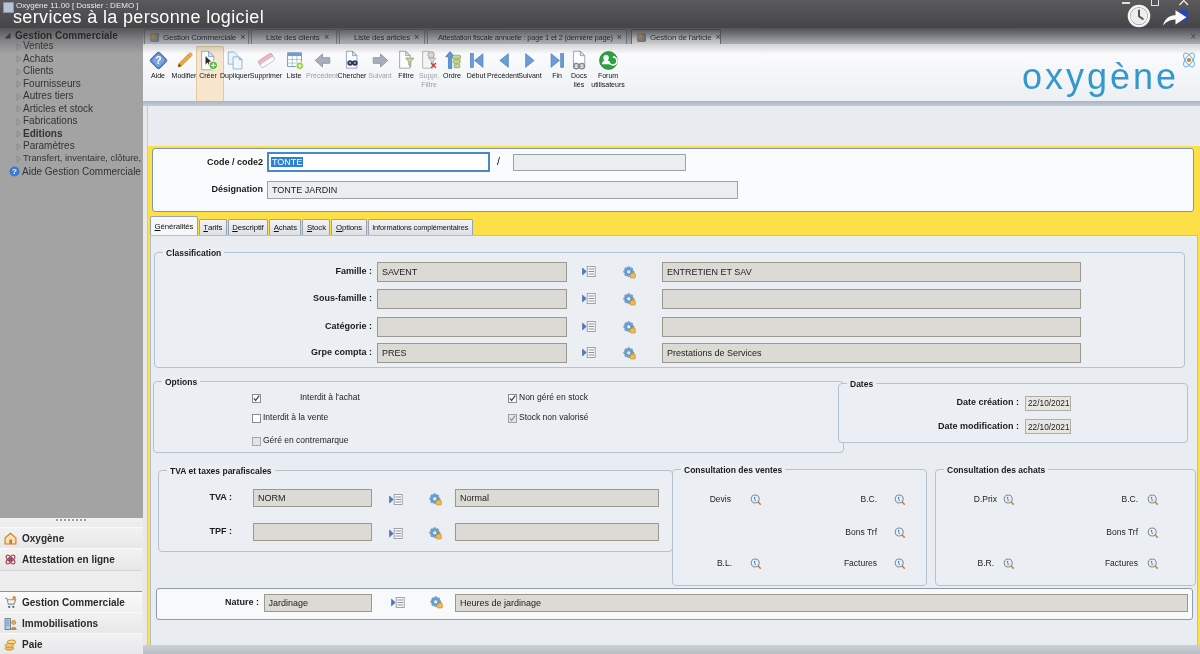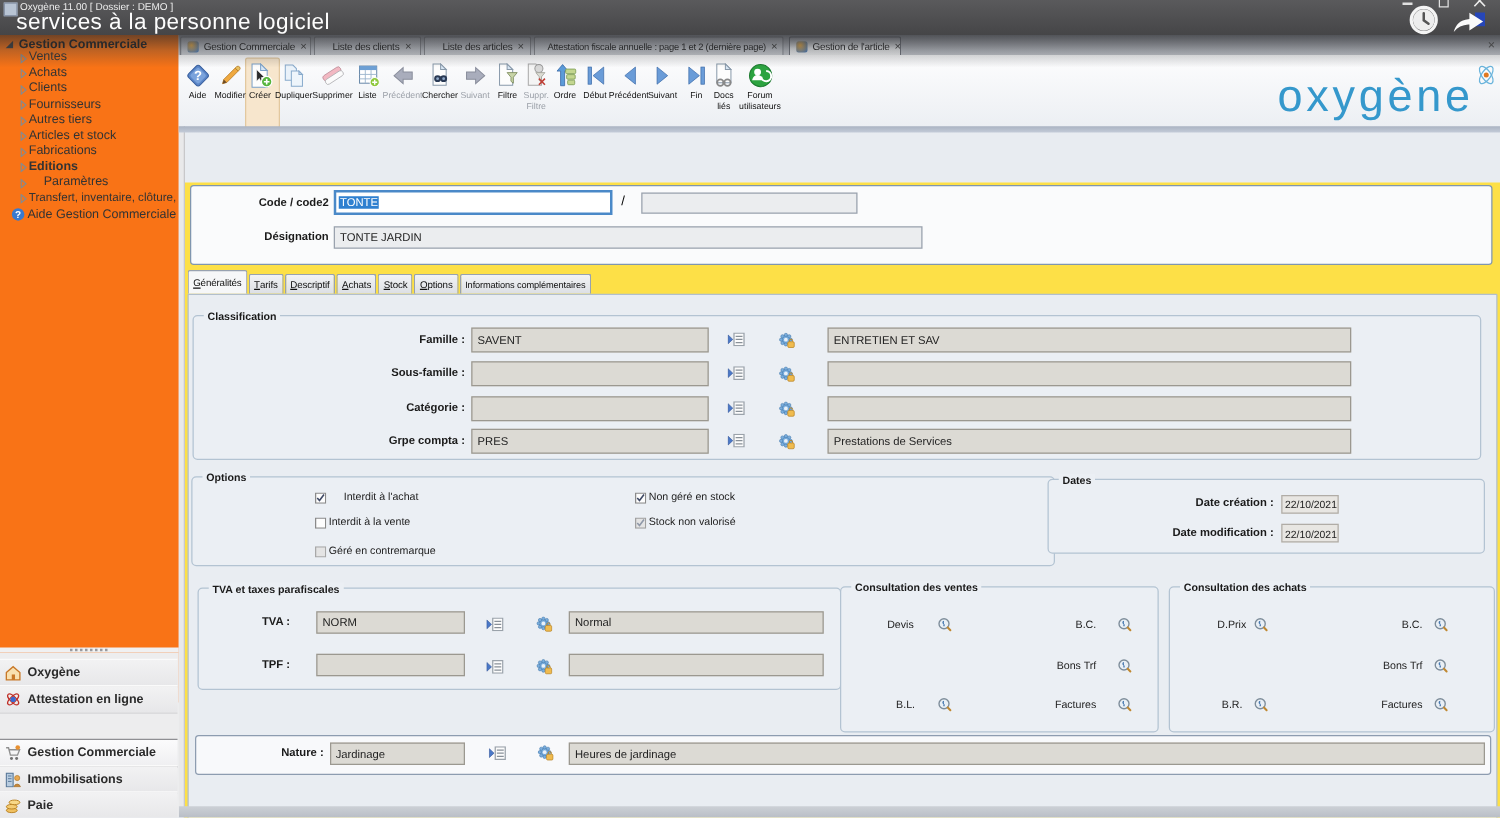--- a/index.html
+++ b/index.html
@@ -28,21 +28,21 @@
   #toolbar{left:143px;top:44px;width:1057px;height:57px;
       background:linear-gradient(#fdfdfe,#eceff3);z-index:5;}
   #band{left:143px;top:101px;width:1057px;height:5px;background:linear-gradient(#aab3c2,#c3cbd8);z-index:5;}
   .tbtn{position:absolute;top:6px;text-align:center;font-size:7px;color:#111;}
   .tbtn .lab{margin-top:0px;line-height:8.5px;}
   .tbtn.dim{color:#9ba0a8;}
   #hl{position:absolute;left:53px;top:2px;width:26px;height:55px;background:#f7e6cd;
       border:1px solid #e2c89f;border-radius:2px;z-index:-1;}
   #logo{left:1022px;top:56px;z-index:6;color:#3598cc;font-size:36px;letter-spacing:3px;}
   
-  #sidebar{left:0;top:28px;width:143px;height:534px;background:#f97316;z-index:4;overflow:hidden;}
+  #sidebar{left:0;top:28px;width:143px;height:534px;background:#a3a3a3;z-index:4;overflow:hidden;}
   #vsplit{left:143px;top:28px;width:4px;height:626px;background:#e9e9ea;border-right:1px solid #c8c8ca;z-index:4;}
   .tree{position:absolute;font-size:10px;color:#333;white-space:nowrap;}
   .troot{font-weight:bold;color:#222;}
   #sbot{left:0;top:522px;width:143px;height:132px;background:#ededee;z-index:6;}
   .sitem{position:absolute;left:0;width:142px;height:21px;display:flex;align-items:center;
       font-weight:bold;font-size:10px;color:#2a2a2a;background:linear-gradient(#f2f2f3,#e7e7e9);
       border-top:1px solid #fafafa;border-bottom:1px solid #d5d5d7;}
   .sitem svg{margin:0 5px 0 4px;}
   .sel{background:linear-gradient(#fbfbfc,#efeff1);border-top:1px solid #8f8f93;border-bottom:1px solid #8f8f93;}
   #hsplit{left:0;top:518px;width:143px;height:4px;background:#f0f0f1;z-index:6;}
@@ -143,21 +143,21 @@
       <path d="M6.5 0.5 V6.5 H0.5 Z" fill="#404040"></path>
     </svg>
   <div class="tree" style="left:23px;top:12px;">Ventes</div>
   <div class="tree" style="left:23px;top:24.5px;">Achats</div>
   <div class="tree" style="left:23px;top:37px;">Clients</div>
   <div class="tree" style="left:23px;top:49.5px;">Fournisseurs</div>
   <div class="tree" style="left:23px;top:62px;">Autres tiers</div>
   <div class="tree" style="left:23px;top:74.5px;">Articles et stock</div>
   <div class="tree" style="left:23px;top:87px;">Fabrications</div>
   <div class="tree" style="left:23px;top:99.5px;font-weight:bold;">Editions</div>
-  <div class="tree" style="left:23px;top:112px;margin-left:12px;">Paramètres</div>
+  <div class="tree" style="left:23px;top:112px;">Paramètres</div>
   <div class="tree" style="left:23px;top:125px;font-size:9.3px;">Transfert, inventaire, clôture, ...</div>
   <div class="tree" style="left:22px;top:138px;">Aide Gestion Commerciale</div>
   <svg class="abs" style="left:16px;top:14.5px;" width="6" height="8">
       <path d="M1 0.8 L4.8 4 L1 7.2 Z" fill="none" stroke="#8a8a8a"></path>
     </svg>
   <svg class="abs" style="left:16px;top:27px;" width="6" height="8">
       <path d="M1 0.8 L4.8 4 L1 7.2 Z" fill="none" stroke="#8a8a8a"></path>
     </svg>
   <svg class="abs" style="left:16px;top:39.5px;" width="6" height="8">
       <path d="M1 0.8 L4.8 4 L1 7.2 Z" fill="none" stroke="#8a8a8a"></path>
@@ -447,21 +447,21 @@
     <svg class="abs" style="left:472px;top:84.5px;" width="13" height="13">
         <use href="#icoG"></use>
       </svg>
     <svg class="abs" style="left:472px;top:110.5px;" width="13" height="13">
         <use href="#icoG"></use>
       </svg>
 
     <div class="fs abs" style="left:2px;top:145px;width:679px;height:70px;padding-left:10px;">
         <span class="lg">Options</span>
       </div>
-    <div class="clab" style="left:124px;top:155.5px;">Interdit à l'achat</div>
+    <div class="clab" style="left:109px;top:155.5px;padding-left:40px;">Interdit à l'achat</div>
     <div class="clab" style="left:112px;top:175.5px;">Interdit à la vente</div>
     <div class="clab dis" style="left:112px;top:198.5px;">Géré en contremarque</div>
     <div class="clab" style="left:368px;top:155.5px;">Non géré en stock</div>
     <div class="clab dis" style="left:368px;top:175.5px;">Stock non valorisé</div>
     <svg class="abs" style="left:101px;top:157.5px;" width="9" height="9">
         <use href="#cbON"></use>
       </svg>
     <svg class="abs" style="left:101px;top:177.5px;" width="9" height="9">
         <use href="#cbOFF"></use>
       </svg>

